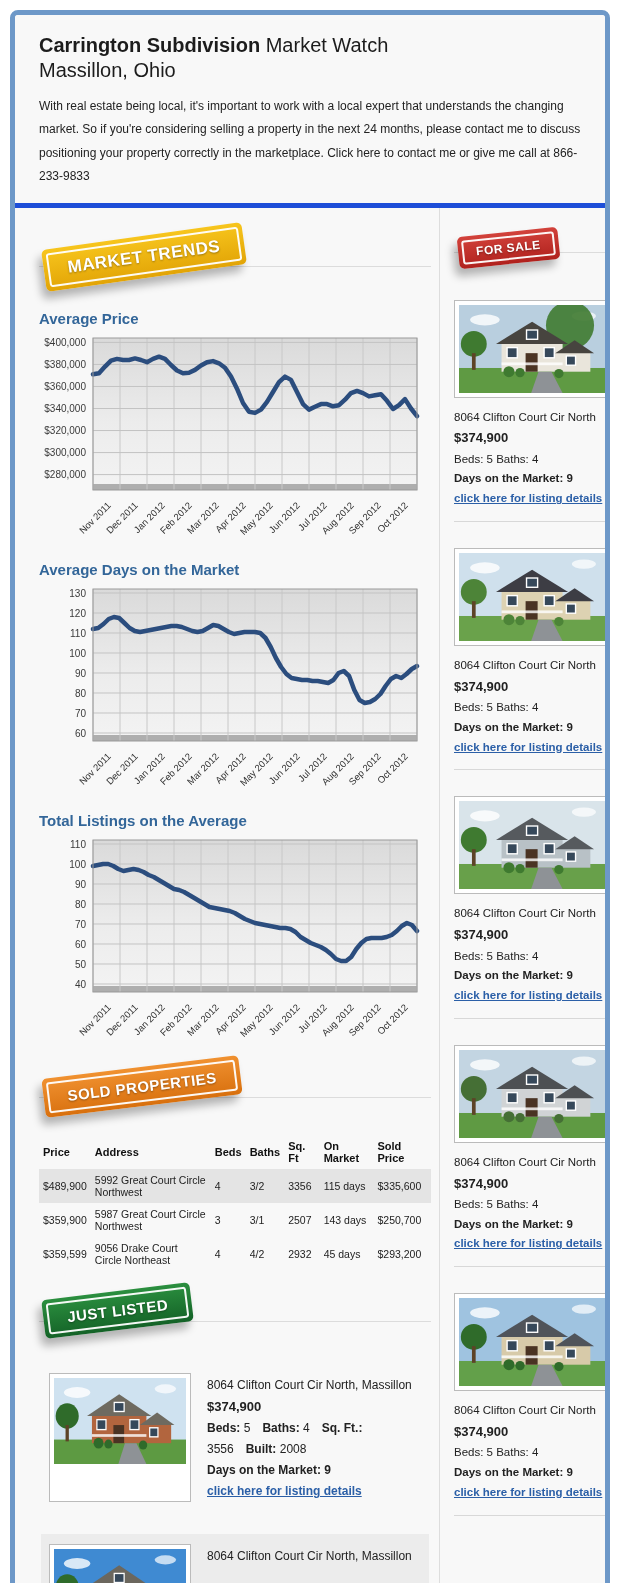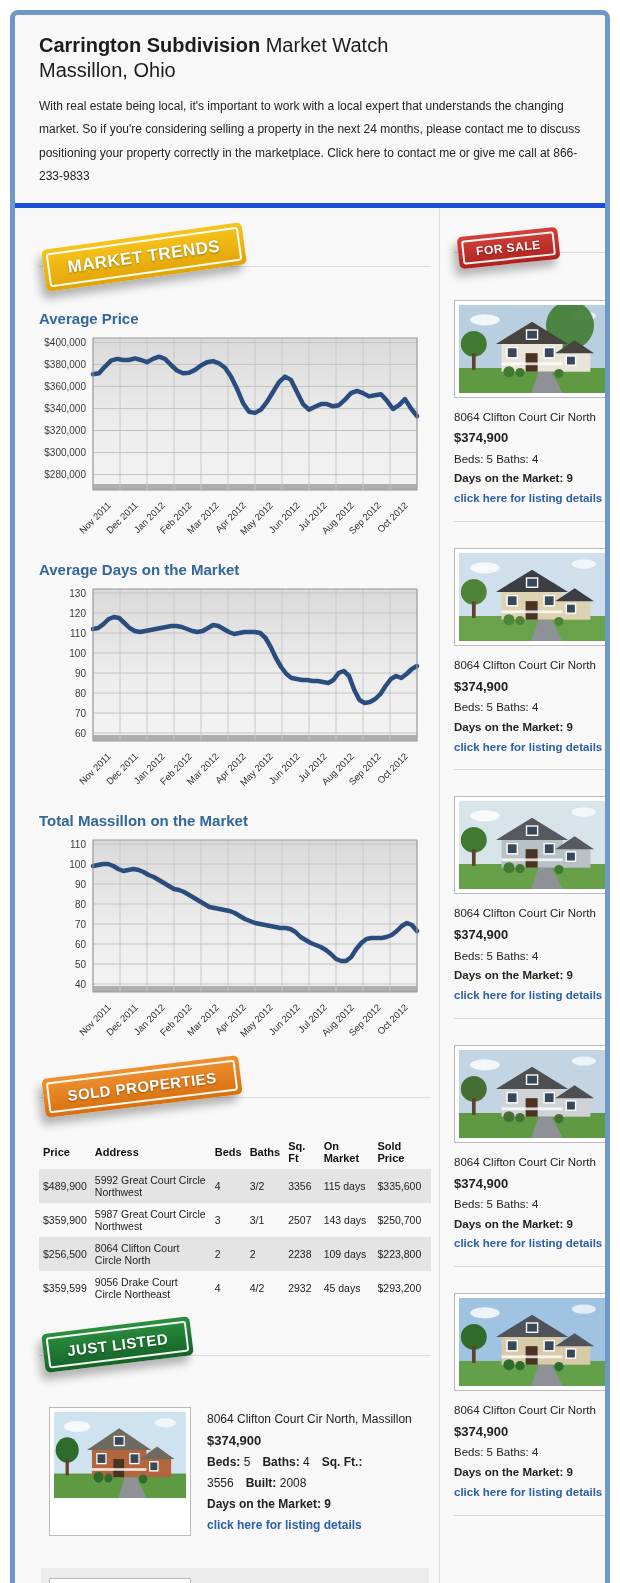--- a/index.html
+++ b/index.html
@@ -48,21 +48,21 @@
   .chart { width:392px; }
   .chart svg { display:block; font-family:"Liberation Sans", sans-serif; }
   
   table.sold { width:100%; border-collapse:collapse; font-size:10.5px; margin-top:10px; }
   table.sold th { text-align:left; font-weight:bold; color:#111; padding:5px 4px; font-size:11px; }
   table.sold td { padding:5px 4px; color:#222; }
   table.sold tr.alt { background:#e4e4e4; }
   
   .photo-frame { background:#fff; border:1px solid #bbb; padding:4px; display:inline-block; line-height:0; }
   .photo-frame svg { display:block; }
-  a.listing-link { color:#2b5fa7; font-weight:bold; cursor:pointer; }
+  a.listing-link { color:#2b5fa7; font-weight:bold; text-decoration:underline; cursor:pointer; }
   .jl-item { display:flex; gap:16px; margin:14px 2px 10px; padding:10px 8px; }
   .jl-item.alt { background:#ececec; margin-top:22px; }
   .jl-text { font-size:12px; line-height:1.75; padding-top:2px; }
   .jl-price { font-weight:bold; font-size:13px; }
   .jl-specs span.lab { font-weight:bold; }
   .jl-specs span.val { margin-right:12px; }
   .jl-days { font-weight:bold; }
   .sb-listing { margin-top:26px; }
   .sb-listing .txt { font-size:11.5px; line-height:1.72; margin-top:6px; }
   .sb-price { font-weight:bold; font-size:13px; }
@@ -200,21 +200,21 @@
             <text x="207.5" y="173" text-anchor="end" font-size="9.5" fill="#333" transform="rotate(-45 207.5 173)">Apr 2012</text>
             <text x="234.5" y="173" text-anchor="end" font-size="9.5" fill="#333" transform="rotate(-45 234.5 173)">May 2012</text>
             <text x="261.5" y="173" text-anchor="end" font-size="9.5" fill="#333" transform="rotate(-45 261.5 173)">Jun 2012</text>
             <text x="288.5" y="173" text-anchor="end" font-size="9.5" fill="#333" transform="rotate(-45 288.5 173)">Jul 2012</text>
             <text x="315.5" y="173" text-anchor="end" font-size="9.5" fill="#333" transform="rotate(-45 315.5 173)">Aug 2012</text>
             <text x="342.5" y="173" text-anchor="end" font-size="9.5" fill="#333" transform="rotate(-45 342.5 173)">Sep 2012</text>
             <text x="369.5" y="173" text-anchor="end" font-size="9.5" fill="#333" transform="rotate(-45 369.5 173)">Oct 2012</text>
           </svg>
         </div>
 
-      <h2 class="section">Total Massillon on the Market</h2>
+      <h2 class="section">Total Listings on the Average</h2>
       <div class="chart">
           <svg width="392" height="212" viewBox="0 0 392 212">
             <defs>
               <linearGradient id="g2" x1="0" y1="0" x2="0" y2="1">
                 <stop offset="0" stop-color="#dadada"></stop>
                 <stop offset="0.55" stop-color="#ececec"></stop>
                 <stop offset="1" stop-color="#f3f3f3"></stop>
               </linearGradient>
             </defs>
             <rect x="54" y="5" width="324" height="152" fill="url(#g2)"></rect>
@@ -296,29 +296,20 @@
           </tr>
           <tr>
             <td>$359,900</td>
             <td>5987 Great Court Circle Northwest</td>
             <td>3</td>
             <td>3/1</td>
             <td>2507</td>
             <td>143 days</td>
             <td>$250,700</td>
           </tr>
-          <tr class="alt">
-            <td>$256,500</td>
-            <td>8064 Clifton Court Circle North</td>
-            <td>2</td>
-            <td>2</td>
-            <td>2238</td>
-            <td>109 days</td>
-            <td>$223,800</td>
-          </tr>
           <tr>
             <td>$359,599</td>
             <td>9056 Drake Court Circle Northeast</td>
             <td>4</td>
             <td>4/2</td>
             <td>2932</td>
             <td>45 days</td>
             <td>$293,200</td>
           </tr>
         </tbody>

